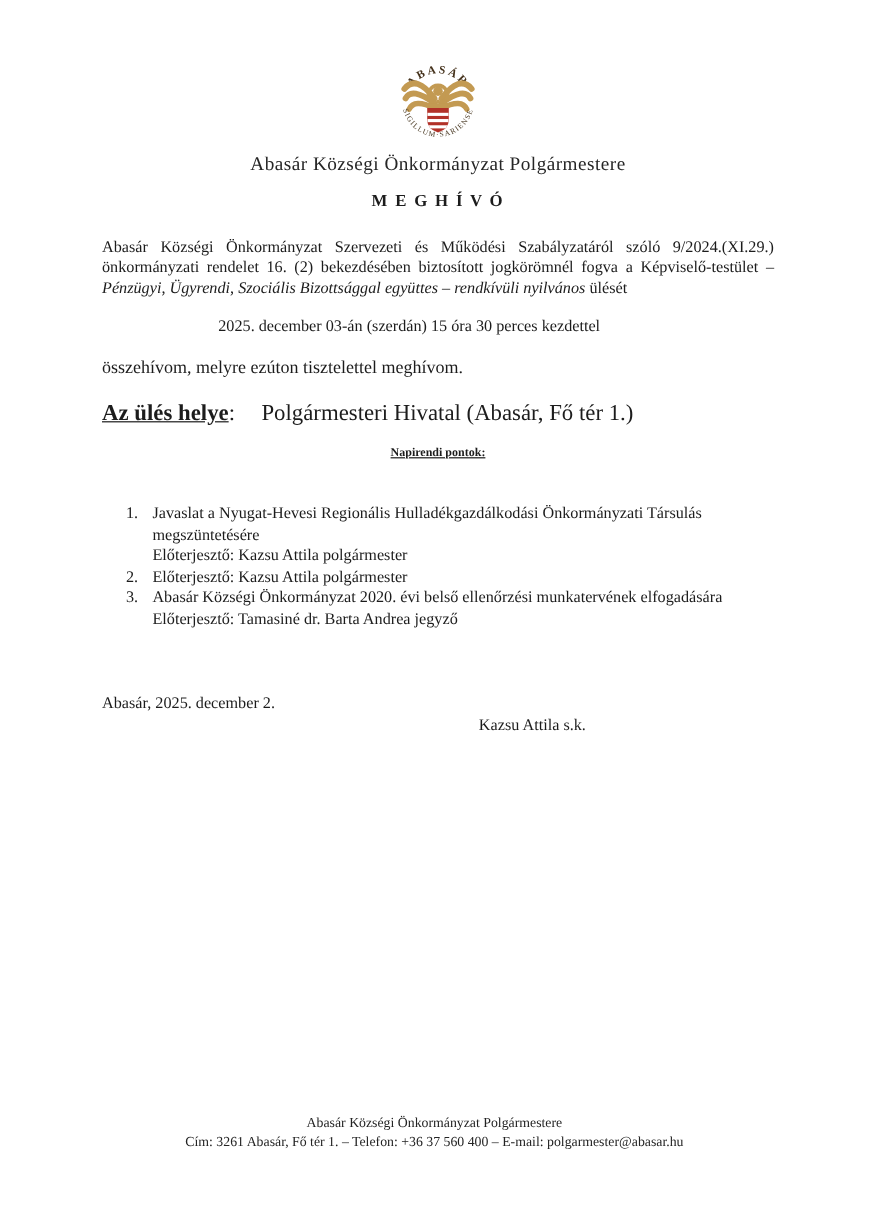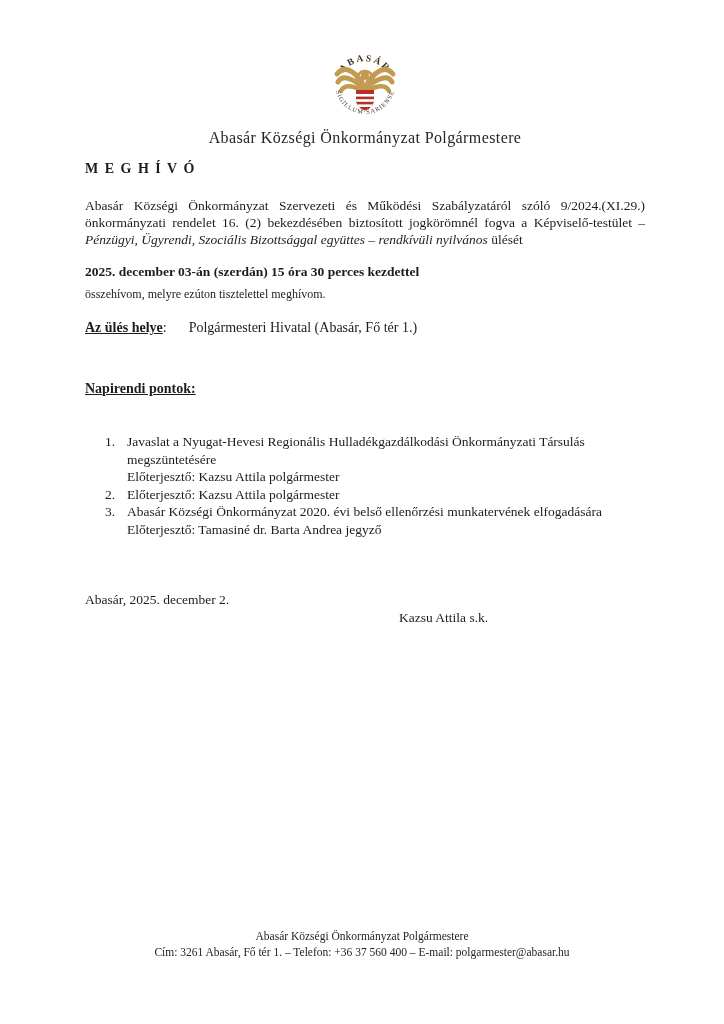--- a/index.html
+++ b/index.html
@@ -11,37 +11,37 @@
     color:#1c1c1c;
     overflow:hidden;
   }
   .content{padding:50px 79px 0 85px;}
   .logo{width:76px;height:70px;margin:0 auto;}
   .org-name{
     margin-top:9px;text-align:center;
     font-size:16px;letter-spacing:0.4px;color:#262626;
   }
   .doc-title{
-    margin-top:14px;
+    margin-top:14px;text-align:center;
     font-weight:bold;font-size:14px;letter-spacing:1.5px;
   }
   .intro{
     margin-top:20px;font-size:13.5px;line-height:17px;
     text-align:justify;
   }
   .intro .it{font-style:italic;margin-top:16px;}
   .datetime{
-    margin-top:16px;font-weight:bold;font-size:13.5px;
-    padding-right:48px;
+    margin-top:16px;font-weight:normal;font-size:13.5px;
+    text-align:center;padding-right:48px;
   }
-  .convene{margin-top:7px;font-size:12px;}
-  .venue{margin-top:18px;font-size:14px;}
+  .convene{margin-top:19px;font-size:15px;}
+  .venue{margin-top:18px;font-size:19px;}
   .venue .lbl{font-weight:bold;text-decoration:underline;}
   .venue .val{display:inline-block;margin-left:22px;}
-  .agenda-h{margin-top:45px;font-size:14px;font-weight:bold;}
+  .agenda-h{margin-top:16px;font-size:10px;font-weight:bold;text-align:center;}
   .agenda-h span{text-decoration:underline;}
   .agenda-list{margin:36px 0 0 20px;font-size:13.5px;line-height:17.5px;}
   .agenda-item{display:flex;}
   .agenda-item .num{flex:0 0 22px;}
   .agenda-item .body{flex:1;}
   .closing{margin-top:54px;font-size:13.5px;}
   .signature{
     width:200px;margin:1px 46px 0 auto;
     text-align:left;font-size:13.5px;line-height:17.5px;
   }

